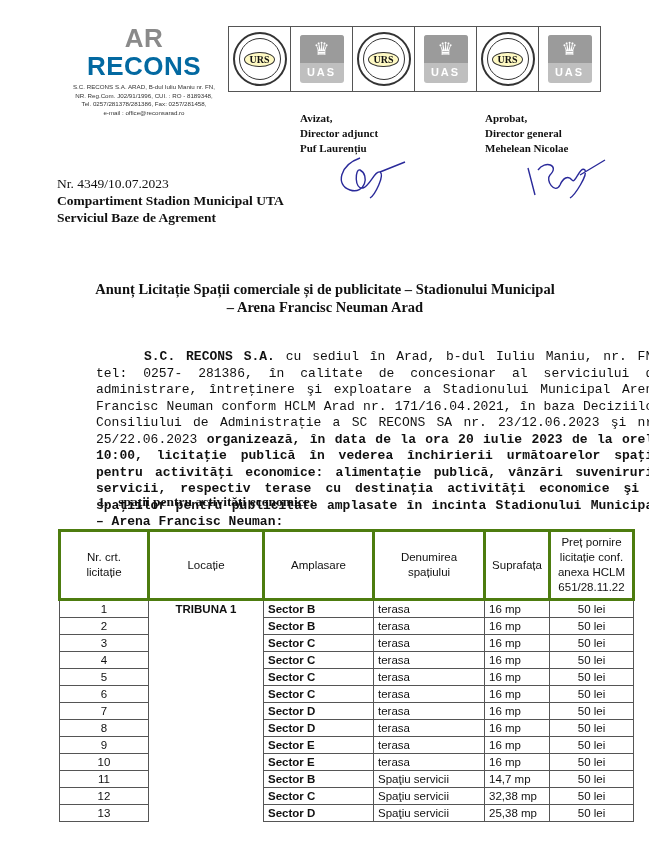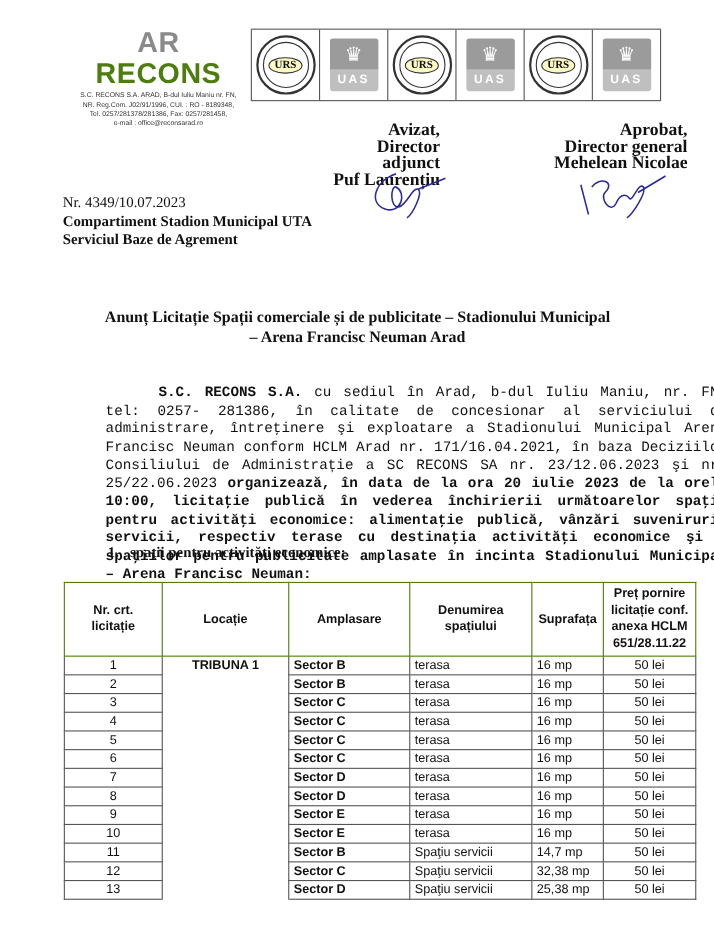--- a/index.html
+++ b/index.html
@@ -2,52 +2,52 @@
 <html><head>
 <meta charset="utf-8">
 <style>
   html, body { margin:0; padding:0; background:#fff; }
   body { width:649px; height:849px; position:relative; overflow:hidden; color:#111; }
 
   
   .logo { position:absolute; left:64px; top:24px; width:160px; text-align:center; }
   .logo-mark { font-family:"Liberation Sans",sans-serif; font-weight:bold; font-size:26px; letter-spacing:0.5px; line-height:28px; }
   .logo-mark .ar { color:#8a8a8a; }
-  .logo-mark .recons { color:#4d7c0f; }
+  .logo-mark .recons { color:#0369a1; }
   .logo-info { font-family:"Liberation Sans",sans-serif; font-size:6.2px; line-height:8.5px; color:#333; margin-top:3px; }
 
   .certs { position:absolute; left:228px; top:26px; display:flex; border-top:1px solid #555; border-bottom:1px solid #555; }
   .cert { width:61px; height:64px; border-left:1px solid #555; display:flex; align-items:center; justify-content:center; }
   .cert:last-child { border-right:1px solid #555; }
   .urs { width:50px; height:50px; border-radius:50%; border:2px solid #333; display:flex; align-items:center; justify-content:center; position:relative; }
   .urs::before { content:""; position:absolute; inset:4px; border-radius:50%; border:1px solid #333; }
   .urs span { font-family:"Liberation Serif",serif; font-size:10px; font-weight:bold; border:1.5px solid #333; border-radius:50%; padding:1px 4px; background:#fef9c3; z-index:1; }
   .uas { width:44px; height:48px; background:#bfbfbf; display:flex; flex-direction:column; align-items:center; border-radius:3px; overflow:hidden; }
   .uas .crown { height:28px; width:100%; background:#9b9b9b; color:#fff; font-size:18px; text-align:center; line-height:28px; }
   .uas .lbl { color:#fff; font-family:"Liberation Sans",sans-serif; font-size:11px; letter-spacing:2px; font-weight:bold; margin-top:3px; }
 
-  .approval { position:absolute; font-family:"Liberation Serif",serif; font-weight:bold; font-size:16px; line-height:15px; text-align:right; }
+  .approval { position:absolute; font-family:"Liberation Serif",serif; font-weight:bold; font-size:11px; line-height:15px; text-align:left; }
   .avizat { left:300px; top:111px; width:100px; }
   .aprobat { left:485px; top:111px; width:140px; }
   .sig { position:absolute; }
 
   .docref { position:absolute; left:57px; top:175px; font-family:"Liberation Serif",serif; font-size:13.5px; line-height:17px; }
   .docref .b { font-weight:bold; }
 
   .title { position:absolute; left:60px; top:280px; width:530px; text-align:center; font-family:"Liberation Serif",serif; font-weight:bold; font-size:14.5px; line-height:18px; }
 
   .body-text { position:absolute; left:57px; top:349px; width:565px; font-family:Liberation Mono, monospace; font-size:13px; line-height:16.5px; text-align:justify;margin-left:39px; }
   .body-text .indent { display:inline-block; width:48px; }
   .b { font-weight:bold; }
 
   .section-title { position:absolute; left:98px; top:494px; font-family:"Liberation Serif",serif; font-weight:bold; font-size:13.5px; }
   .section-title .num { margin-right:10px; }
 
   table.spaces { position:absolute; left:58px; top:529px; border-collapse:collapse; font-family:"Liberation Sans","DejaVu Sans",sans-serif; font-size:11.5px; }
-  table.spaces th { border:1px solid #4d7c0f; font-weight:bold; height:66px; padding:0 3px; text-align:center; vertical-align:middle; line-height:15px; font-size:11.5px; }
+  table.spaces th { border:3px solid #4d7c0f; font-weight:normal; height:66px; padding:0 3px; text-align:center; vertical-align:middle; line-height:15px; font-size:11.5px; }
   table.spaces td { border:1px solid #555; height:16px; padding:0 4px; line-height:16px; }
   .c-nr { width:80px; text-align:center; }
   .c-loc { width:106px; border-top:none !important; border-bottom:none !important; font-weight:bold; text-align:center; vertical-align:top; }
   .c-amp { width:101px; font-weight:bold; }
   .c-den { width:102px; }
   .c-sup { width:56px; }
   .c-pret { width:75px; text-align:center; }
   table.spaces tr:last-child .c-loc { border-bottom:1px solid #555 !important; }
 </style>
 </head>

